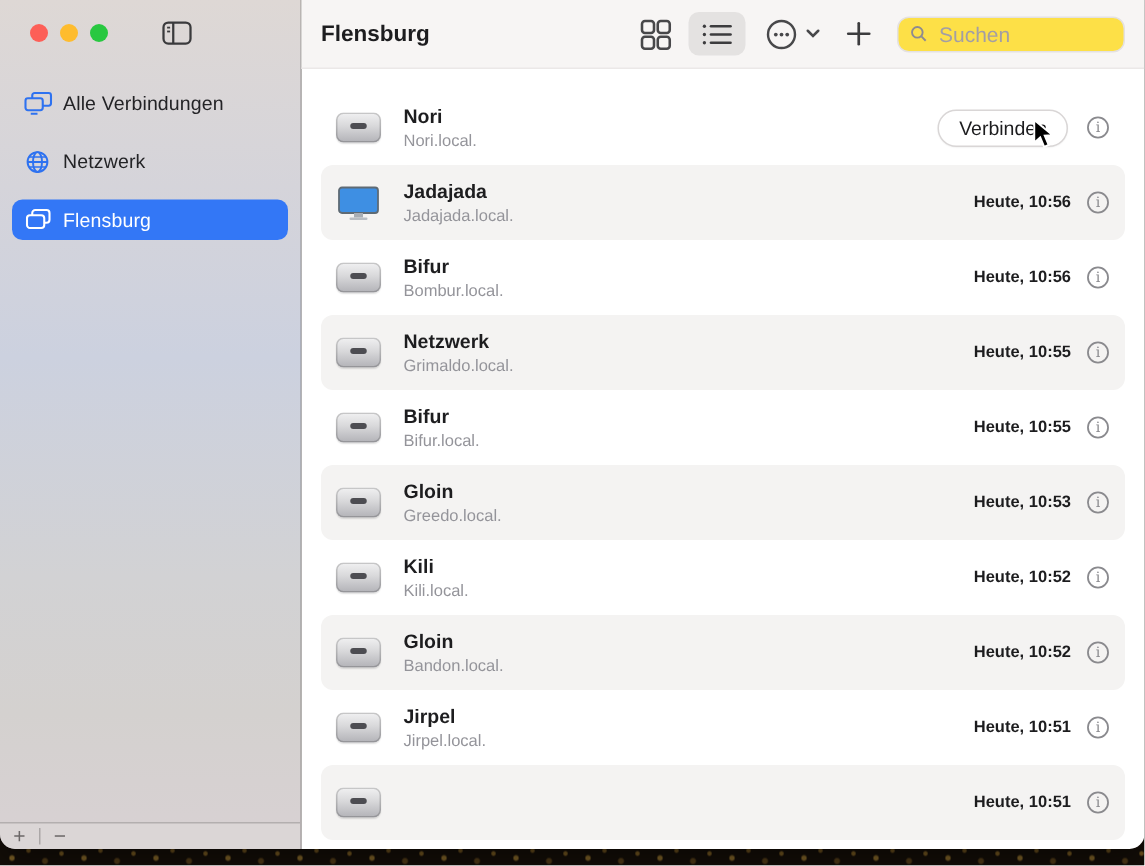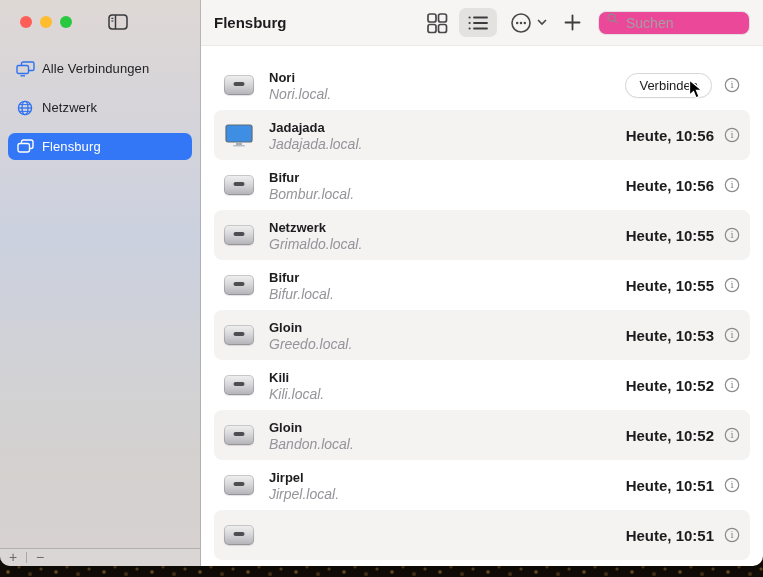--- a/index.html
+++ b/index.html
@@ -44,40 +44,40 @@
   .toolbar{flex:none;height:45px;display:flex;align-items:center;padding:0 13px;
     background:#f7f5f4;border-bottom:1px solid #ebe8e7;}
   .tb-title{font-size:15px;font-weight:700;color:#1d1d1f;}
   .tb-spacer{flex:1;}
   .tb-icon{display:flex;align-items:center;justify-content:center;color:#444446;}
   .tb-grid{margin-right:11px;}
   .tb-listpill{width:38px;height:29px;border-radius:7px;background:#e4e2e1;margin-right:13px;}
   .tb-more{margin-right:17px;display:flex;align-items:center;}
   .tb-plus{margin-right:17px;}
   .searchbox{width:152px;height:24px;border-radius:8px;border:1px solid #e4e1e2;
-    background:#ec4899;display:flex;padding:0 8px;box-sizing:border-box;}
+    background:#fde047;display:flex;align-items:center;padding:0 8px;box-sizing:border-box;}
   .searchbox input{border:0;outline:0;background:transparent;width:100%;margin-left:6px;
     font-size:14px;color:#3a3a3c;font-family:inherit;}
   .searchbox input::placeholder{color:#a39ea4;}
 
   .list{flex:1;overflow:hidden;padding:14px 13px 0 13px;}
   .row{height:50px;display:flex;align-items:center;border-radius:8px;padding:0 10px;
     box-sizing:border-box;}
   .row.alt{background:#f4f3f2;}
   .dev-icon{width:30px;height:20px;flex:none;margin-right:15px;position:relative;
     display:flex;align-items:center;justify-content:center;}
   .mac-mini{background:linear-gradient(180deg,#f1f1f2 0%,#d8d8da 46%,#b2b2b7 100%);
     border-radius:5px;box-shadow:inset 0 0 0 1px rgba(0,0,0,.17),0 1px 1px rgba(0,0,0,.12);}
   .mac-mini::after{content:"";position:absolute;left:50%;top:7px;transform:translateX(-50%);
     width:11px;height:3.5px;background:#4d4d52;border-radius:2px;}
   .names{display:flex;flex-direction:column;justify-content:center;min-width:0;}
   .name{font-size:13px;font-weight:700;color:#1d1d1f;line-height:16px;}
-  .host{font-size:14px;color:#94949a;line-height:14px;margin-top:1px;font-style:italic;}
+  .host{font-size:11px;color:#94949a;line-height:14px;margin-top:1px;}
   .row-right{margin-left:auto;display:flex;align-items:center;}
-  .time{font-size:15px;font-weight:600;color:#1c1c1e;margin-right:10px;white-space:nowrap;}
+  .time{font-size:11px;font-weight:600;color:#1c1c1e;margin-right:10px;white-space:nowrap;}
   .connect-btn{height:25px;padding:0 13px;border-radius:13px;border:1px solid #d9d6d6;
     background:#ffffff;font-size:13px;color:#1d1d1f;font-family:inherit;margin-right:12px;
     box-shadow:0 0.5px 1px rgba(0,0,0,.06);}
   .info-icon{display:flex;align-items:center;justify-content:center;}
 
   .cursor{position:absolute;left:688px;top:79px;z-index:5;pointer-events:none;}
 </style>
 </head>
 <body>
 

